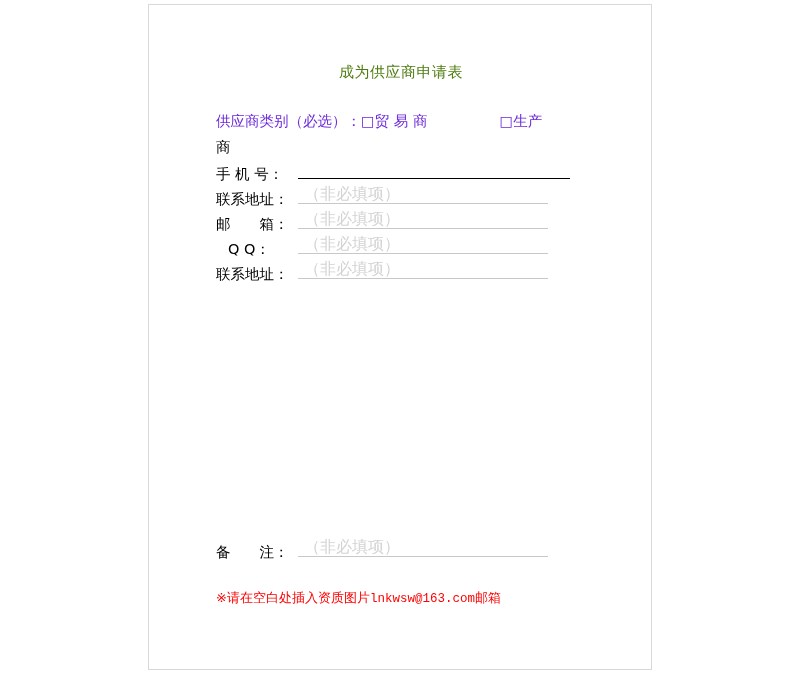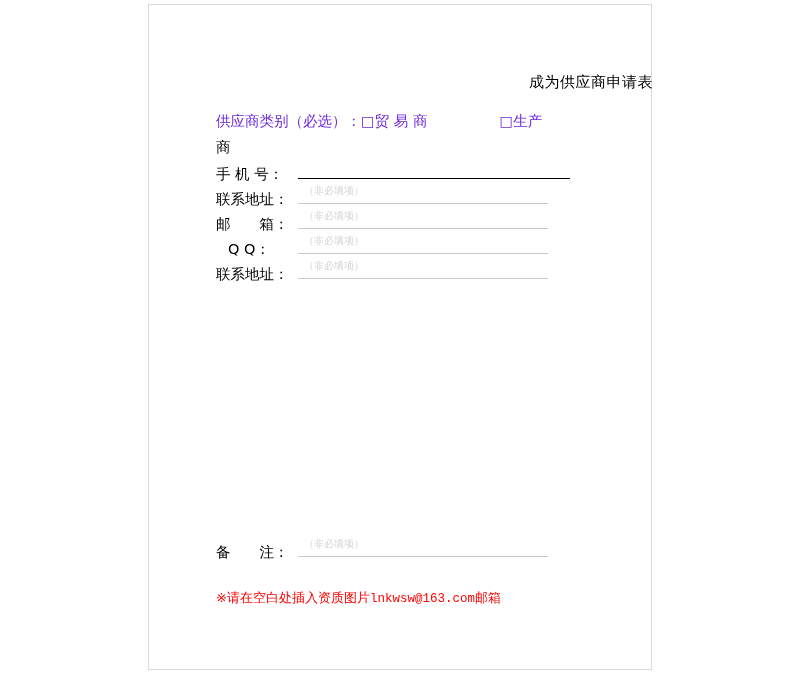--- a/index.html
+++ b/index.html
@@ -24,25 +24,25 @@
     top: 4px;
     width: 504px;
     height: 666px;
     background: #ffffff;
     border: 1px solid #d9d9d9;
     box-sizing: border-box;
   }
   .doc-title {
     position: absolute;
     left: 0;
-    top: 68px;
+    top: 58px;
     width: 504px;
-    text-align: right;
+    text-align: center;
     font-size: 15px;
-    color: #000000;
+    color: #4d7c0f;
     letter-spacing: 0.5px;
     font-family: "DejaVu Sans", "Liberation Sans", sans-serif;
   }
 
   .body-block {
     position: absolute;
     left: 67px;
     top: 104px;
     width: 420px;
   }
@@ -99,21 +99,21 @@
   .fill.black {
     border-bottom: 1.4px solid #000000;
   }
   .fill.gray {
     border-bottom: 1px solid #c8c8c8;
   }
   .fill .hint {
     position: absolute;
     left: 6px;
     top: -1px;
-    font-size: 10px;
+    font-size: 16px;
     color: #d3d3d3;
     white-space: nowrap;
   }
 
   .w-black { width: 272px; }
   .w-gray  { width: 250px; }
 
   .remark-row {
     position: absolute;
     left: 67px;

